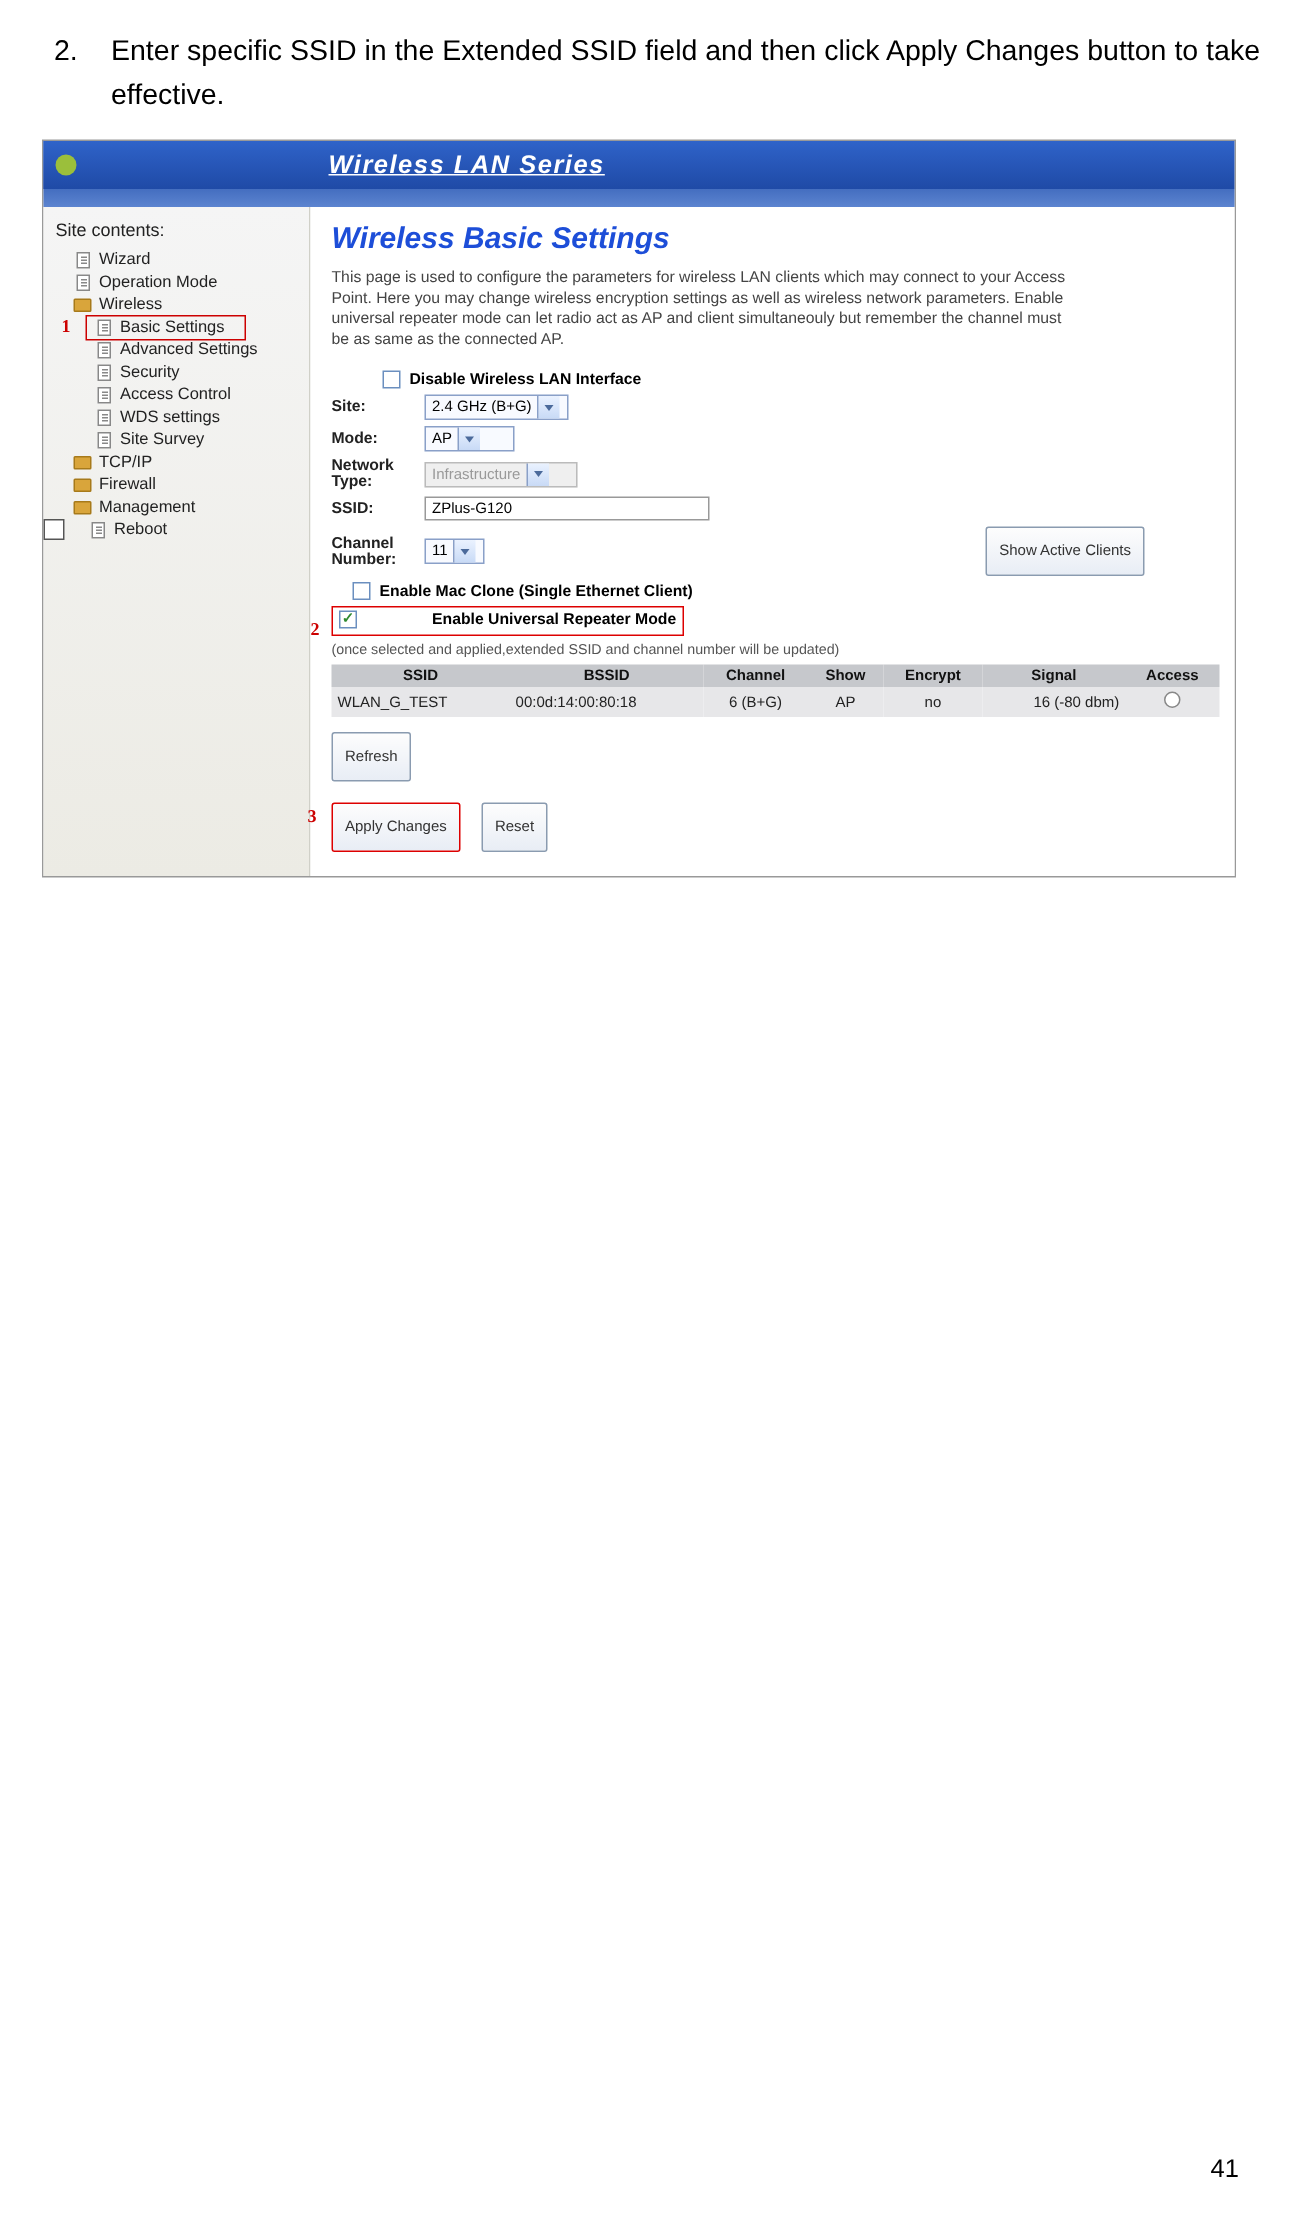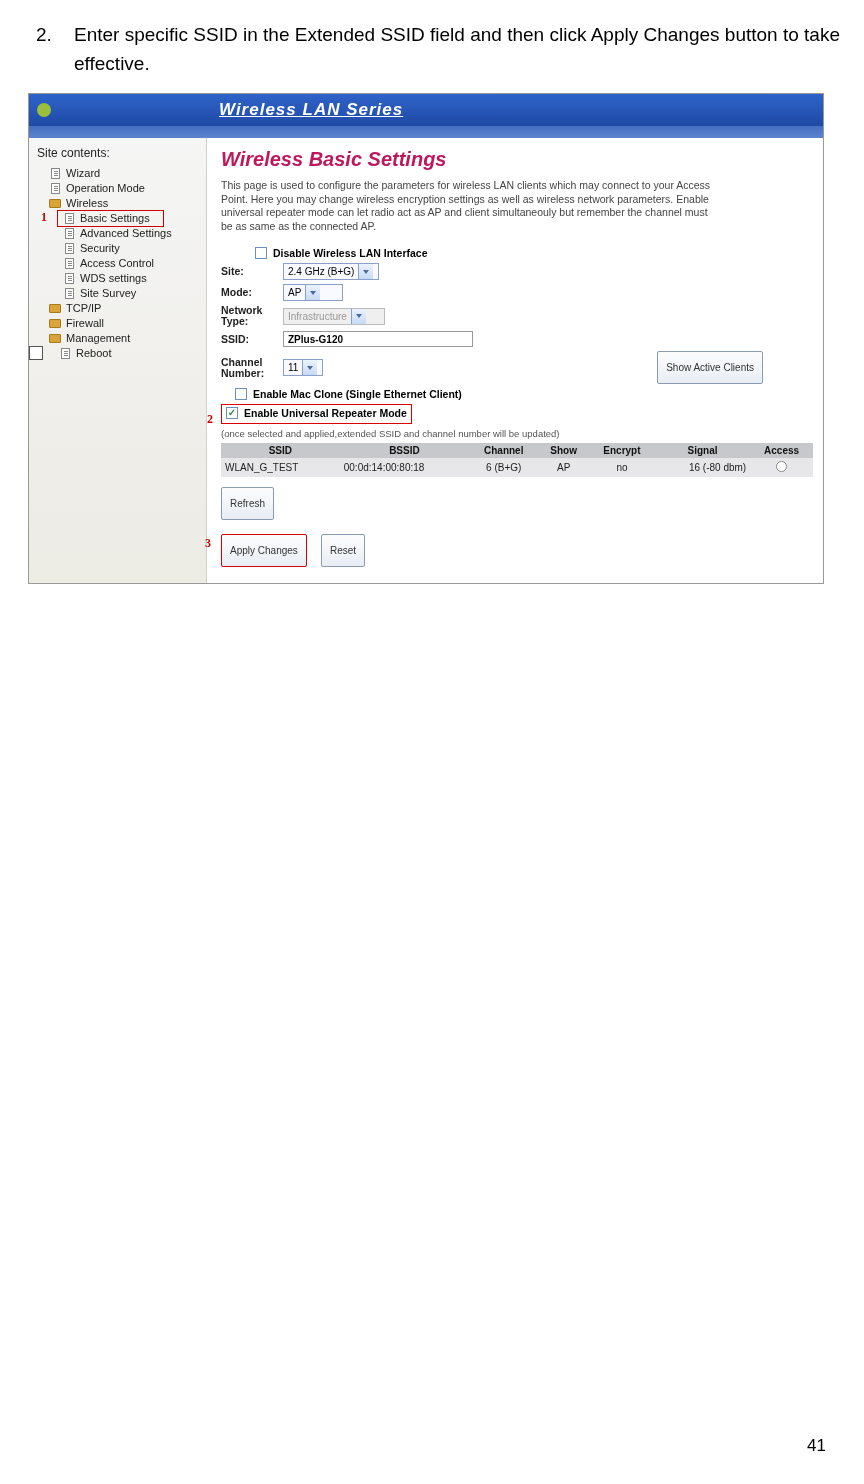--- a/index.html
+++ b/index.html
@@ -23,31 +23,31 @@
   .tree li .ic { width:16px; height:13px; display:inline-flex; align-items:center; justify-content:center; margin-right:3px; }
   .folder { width:12px; height:9px; background:#d9a53b; border:1px solid #a77a1a; border-radius:1px; position:relative; }
   .doc { width:9px; height:11px; background:#fff; border:1px solid #888; position:relative; }
   .doc::after { content:""; position:absolute; left:2px; top:2px; width:4px; height:1px; background:#888; box-shadow:0 2px 0 #888, 0 4px 0 #888; }
   .indent1 { padding-left: 14px !important; }
   .indent2 { padding-left: 28px !important; }
   .tree li.hl { position:relative; }
   .tree li.hl::before { content:""; position:absolute; left:24px; right:38px; top:-1px; bottom:-1px; border:1.5px solid #c00; }
   .tree li.hl .num { position:absolute; left:8px; top:-1px; color:#c00; font-weight:bold; font-size:12px; font-family:"Times New Roman",serif; }  
   .content { flex:1; padding: 10px 10px 16px 14px; background:#fff; }
-  .h1 { color:#be185d; font-size:20px; font-weight:bold; margin-bottom:8px; font-style:italic; }
+  .h1 { color:#1d4ed8; font-size:20px; font-weight:bold; margin-bottom:8px; font-style:italic; }
   .desc { font-size:10.5px; color:#444; line-height:1.3; margin-bottom:14px; max-width:500px; }
   .form-row { display:flex; align-items:center; margin-bottom:4px; font-size:10.5px; }
   .form-label { width:62px; font-weight:bold; color:#222; font-size:10.5px; line-height:1.05; }
   .chk { width:12px; height:12px; border:1px solid #6b8fbf; background:#fff; display:inline-flex; align-items:center; justify-content:center; margin-right:6px; }
   .chk.checked::after { content:"✓"; font-size:10px; color:#2f8a2f; font-weight:bold; line-height:1; }
   .select { display:inline-flex; align-items:center; border:1px solid #8aa0c8; background:#f8faff; height:17px; font-size:10px; padding:0 0 0 4px; }
   .select.dis { background:#efefef; color:#999; border-color:#bbb; }
   .select .arrow { width:15px; height:15px; background:linear-gradient(#eaf2ff,#c8daf6); border-left:1px solid #8aa0c8; display:flex; align-items:center; justify-content:center; margin-left:4px; }
   .select .arrow::after { content:""; border-left:3px solid transparent; border-right:3px solid transparent; border-top:4px solid #4b6a9b; }
-  .textin { border:1px solid #999; background:#fff; height:16px; font-size:10px; padding:0 4px; display:inline-flex; align-items:center;font-weight:bold; }
+  .textin { border:1px solid #999; background:#fff; height:16px; font-size:10px; padding:0 4px; display:inline-flex; align-items:center; }
   .btn { display:inline-flex; align-items:center; justify-content:center; height:33px; border:1px solid #8a9bb0; background:linear-gradient(#fdfdfd,#e8edf5); font-size:10px; color:#333; padding: 12px 8px; border-radius:2px; }
   .righted { margin-left:auto; margin-right:50px; }
   .redbox2 { border:1.5px solid #d00; padding:2px 4px; display:inline-block; }
   .lead2 { position:relative; }
   .lead2 .num { position:absolute; left:-14px; top:8px; color:#c00; font-weight:bold; font-size:12px; font-family:"Times New Roman",serif; }
   .lead3 { position:relative; display:inline-block; }
   .lead3 .num { position:absolute; left:-16px; top:2px; color:#c00; font-weight:bold; font-size:12px; font-family:"Times New Roman",serif; }
   .note { font-size:9.5px; color:#555; margin:4px 0 4px 0; }
   table.scan { border-collapse:collapse; width:100%; font-size:10px; margin-bottom:10px; }
   table.scan th { background:#c6c8cc; color:#111; font-weight:bold; padding:2px 4px; border:0; font-size:10px; }
@@ -215,21 +215,21 @@
         </div>
 
         <div class="form-row" style="margin-left:14px;">
           <span class="chk"></span>
           <span style="font-weight:bold;">Enable Mac Clone (Single Ethernet Client)</span>
         </div>
 
         <div class="lead2">
           <span class="num">2</span>
           <div class="redbox2">
-            <div class="form-row" style="margin:0 0 2px 0;">
+            <div class="form-row" style="margin:0 0 2px 0;gap:44px;">
               <span class="chk checked"></span>
               <span style="font-weight:bold;">Enable Universal Repeater Mode</span>
             </div>
           </div>
         </div>
 
         <div class="note">(once selected and applied,extended SSID and channel number will be updated)</div>
 
         <table class="scan">
           <tbody>

